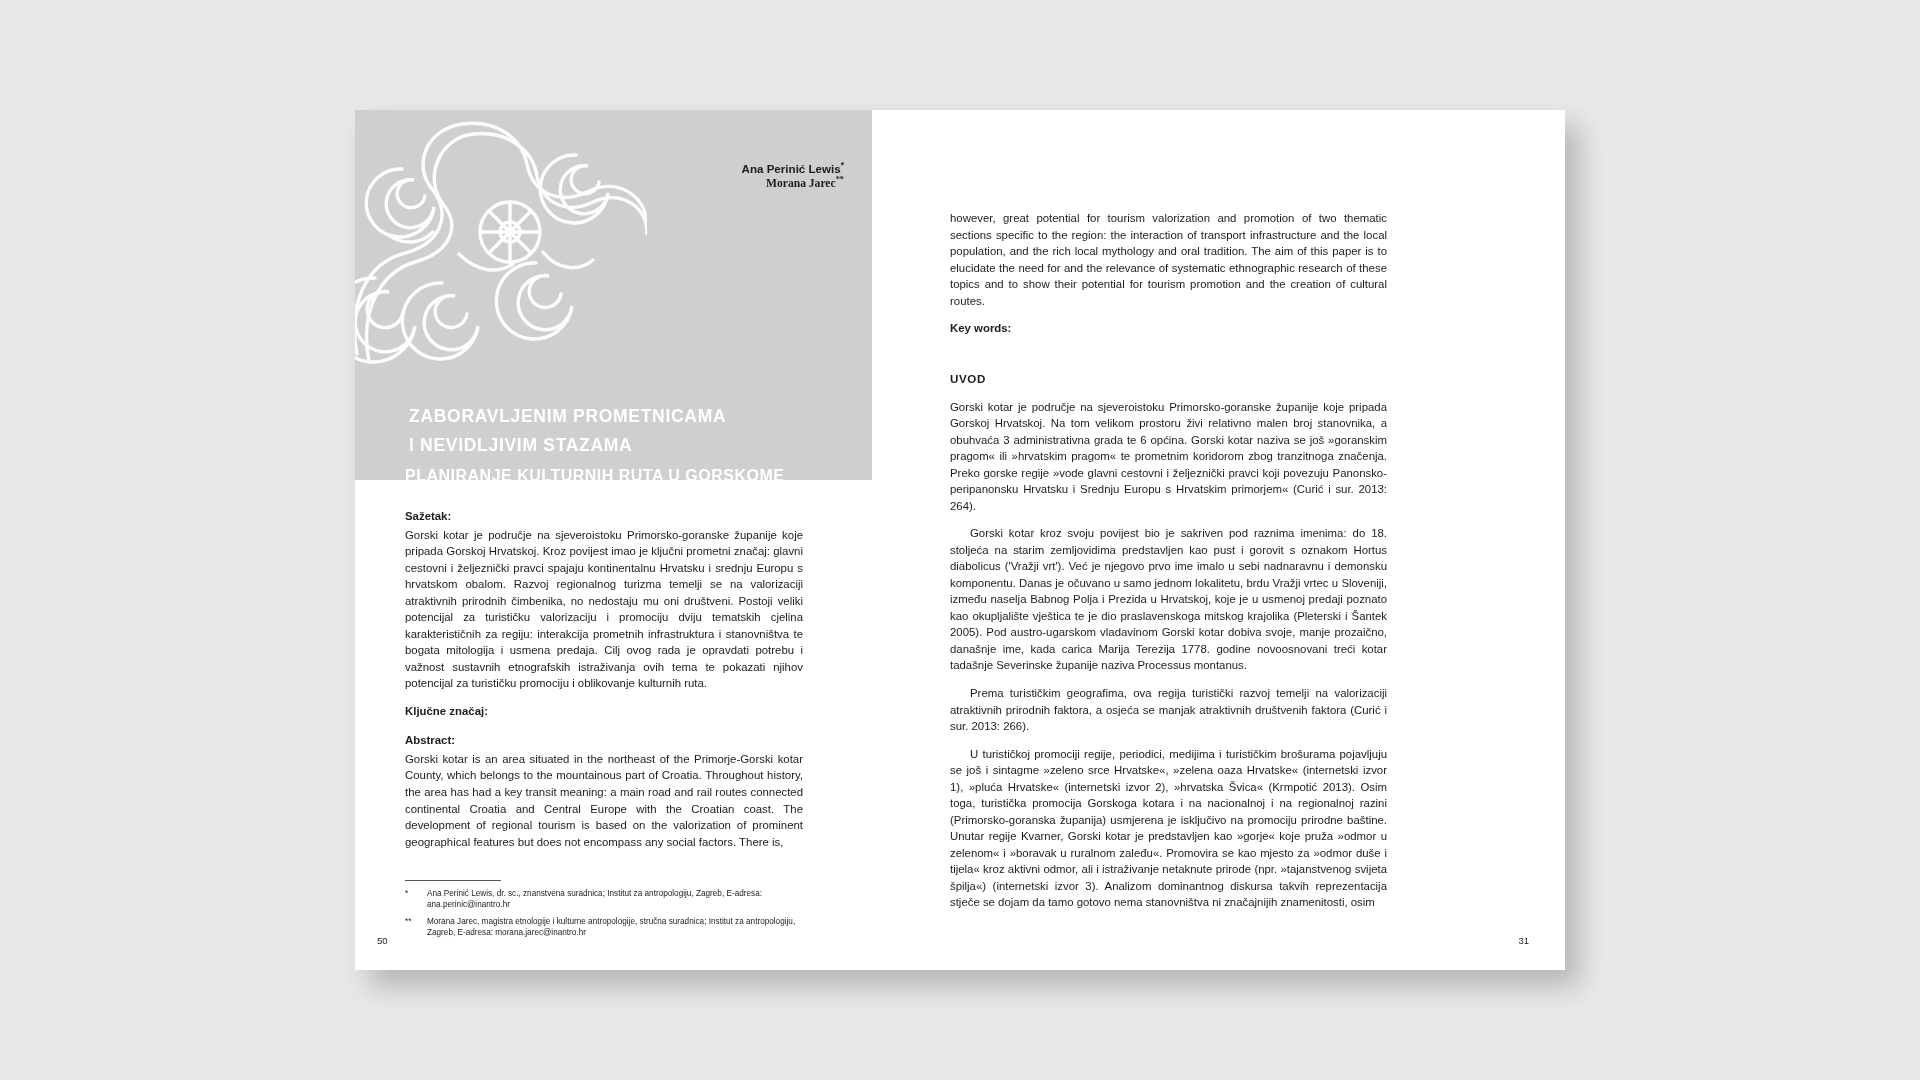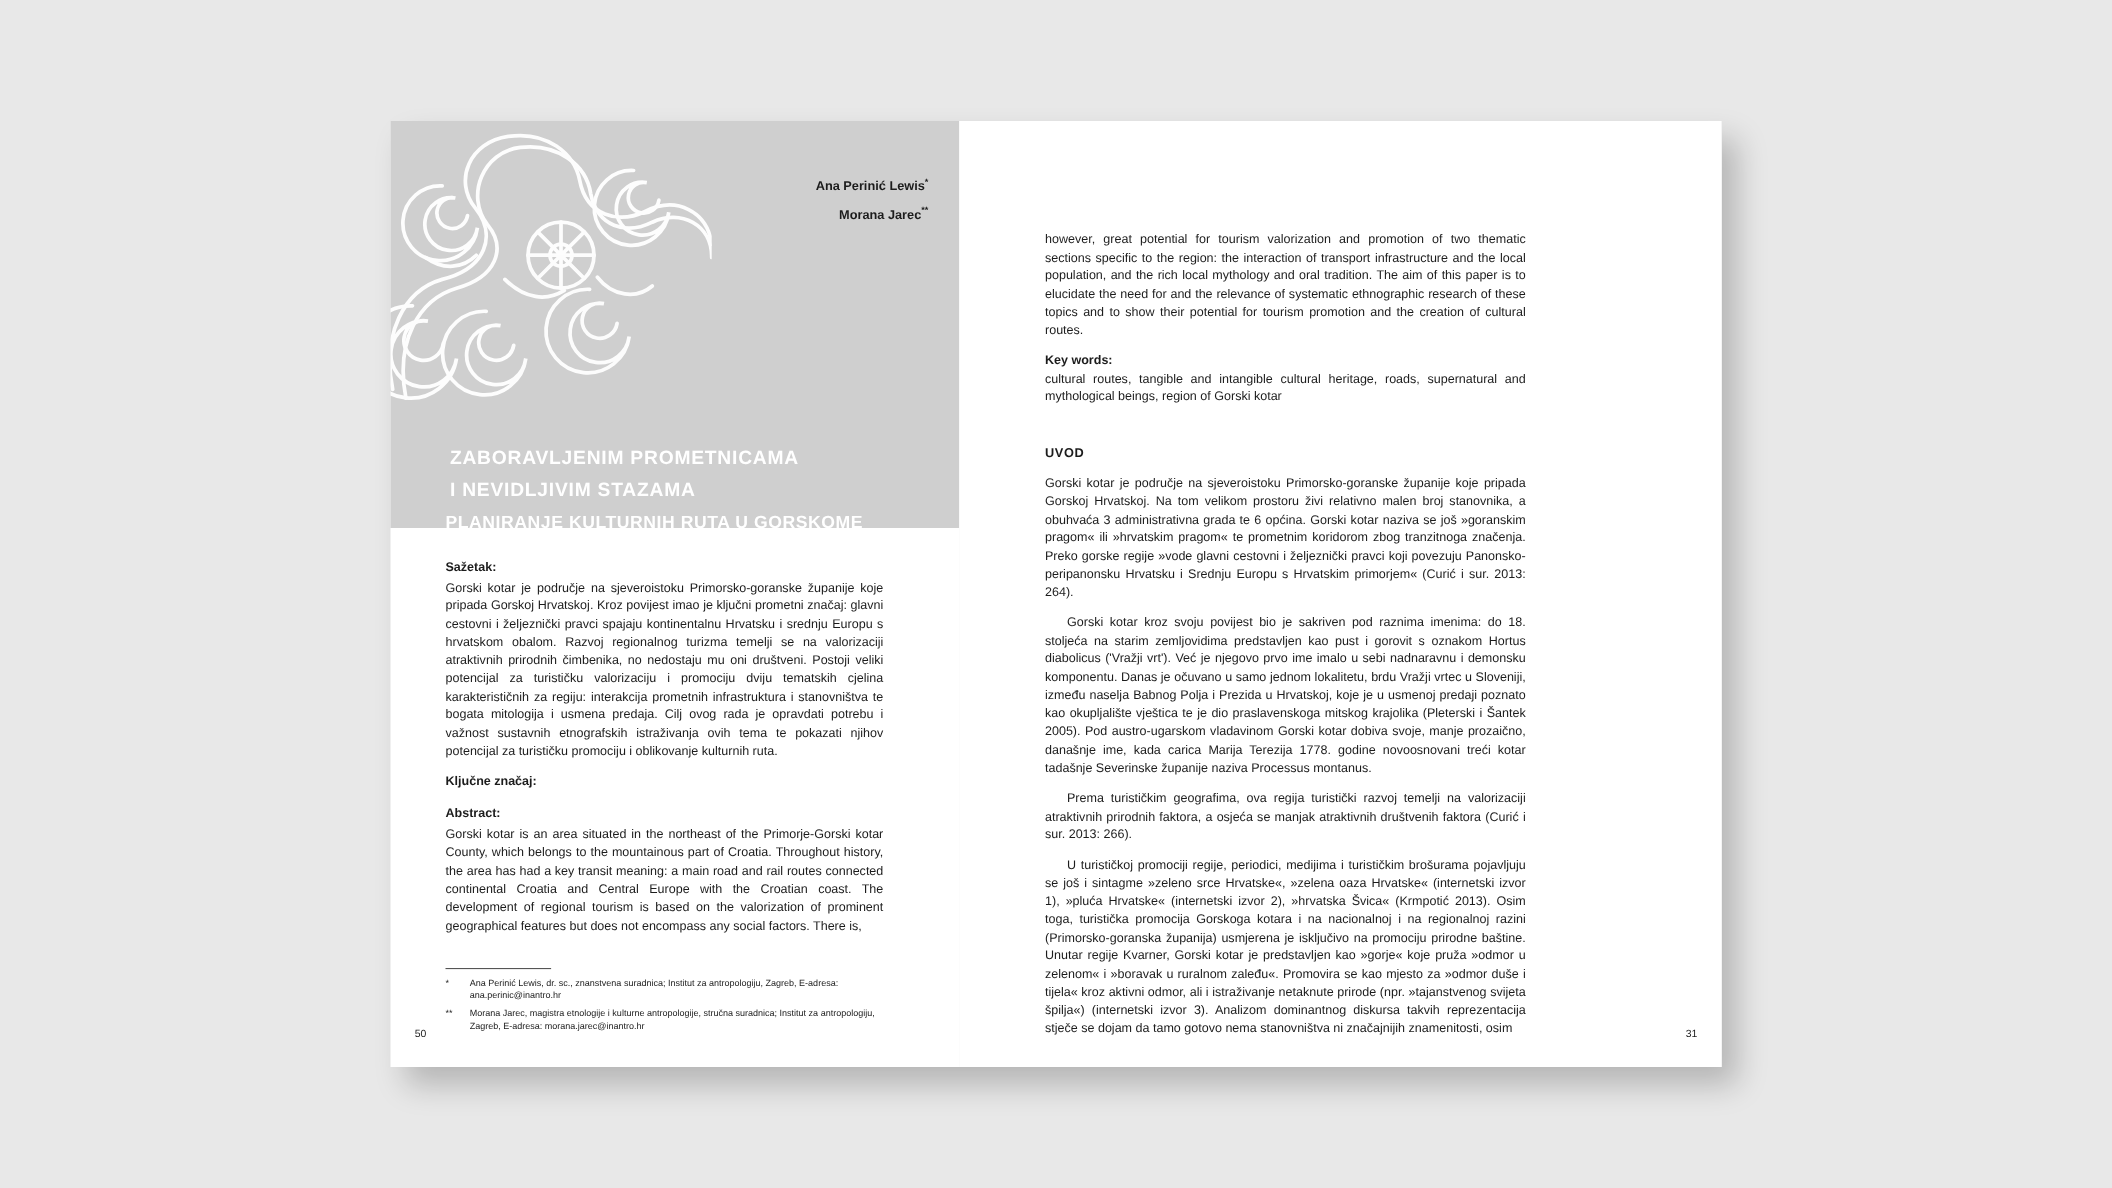--- a/index.html
+++ b/index.html
@@ -142,21 +142,21 @@
   .indent { text-indent: 20px; }
 
   
   .folio {
     position: absolute;
     bottom: 24px;
     font-size: 9.5px;
     color: #1c1c1c;
   }
   .folio-left { left: 22px; }
-  .folio-right { right: 22px; }
+  .folio-right { right: 36px; }
 
   sup { font-size: 0.72em; vertical-align: super; }
 </style>
 </head>
 <body>
 
 <div id="spread">
 
   <div class="page page-left">
 
@@ -184,21 +184,21 @@
           <path d="M112 150 C 130 168, 150 170, 166 160"></path>
           <path d="M196 148 C 210 166, 232 168, 246 156"></path>
           <path d="M40 130 C 56 142, 74 140, 86 128"></path>
         </g>
       </svg>
 
       <div style="position:absolute; right:28px; top:50px; text-align:right;">
         <div style="font-size:11.6px; font-weight:bold; color:#1c1c1c;">
           <span>Ana Perinić Lewis</span><sup>*</sup>
         </div>
-        <div style="font-size:11.6px; font-weight:bold; color:#1c1c1c; margin-top:10px;">
+        <div style="font-size:11.6px; font-weight:bold; color:#1c1c1c; margin-top:0;font-family:Liberation Serif, serif;">
           <span>Morana Jarec</span><sup>**</sup>
         </div>
       </div>
 
       <div class="title-block">
         <div class="title-main">ZABORAVLJENIM PROMETNICAMA</div>
         <div class="title-main">I NEVIDLJIVIM STAZAMA</div>
         <div class="title-sub">PLANIRANJE KULTURNIH RUTA U GORSKOME KOTARU</div>
       </div>
     </div>
@@ -226,21 +226,20 @@
     </div>
 
     <div class="folio folio-left">50</div>
   </div>
 
   <div class="page page-right">
     <div class="col-right">
       <p>however, great potential for tourism valorization and promotion of two thematic sections specific to the region: the interaction of transport infrastructure and the local population, and the rich local mythology and oral tradition. The aim of this paper is to elucidate the need for and the relevance of systematic ethnographic research of these topics and to show their potential for tourism promotion and the creation of cultural routes.</p>
       <div class="gap"></div>
       <div class="h">Key words:</div>
-      <p>cultural routes, tangible and intangible cultural heritage, roads, supernatural and mythological beings, region of Gorski kotar</p>
       <div class="gap-lg"></div>
       <div class="section-head">UVOD</div>
       <div class="gap"></div>
       <p>Gorski kotar je područje na sjeveroistoku Primorsko-goranske županije koje pripada Gorskoj Hrvatskoj. Na tom velikom prostoru živi relativno malen broj stanovnika, a obuhvaća 3 administrativna grada te 6 općina. Gorski kotar naziva se još »goranskim pragom« ili »hrvatskim pragom« te prometnim koridorom zbog tranzitnoga značenja. Preko gorske regije »vode glavni cestovni i željeznički pravci koji povezuju Panonsko-peripanonsku Hrvatsku i Srednju Europu s Hrvatskim primorjem« (Curić i sur. 2013: 264).</p>
       <div class="gap"></div>
       <p class="indent">Gorski kotar kroz svoju povijest bio je sakriven pod raznima imenima: do 18. stoljeća na starim zemljovidima predstavljen kao pust i gorovit s oznakom Hortus diabolicus ('Vražji vrt'). Već je njegovo prvo ime imalo u sebi nadnaravnu i demonsku komponentu. Danas je očuvano u samo jednom lokalitetu, brdu Vražji vrtec u Sloveniji, između naselja Babnog Polja i Prezida u Hrvatskoj, koje je u usmenoj predaji poznato kao okupljalište vještica te je dio praslavenskoga mitskog krajolika (Pleterski i Šantek 2005). Pod austro-ugarskom vladavinom Gorski kotar dobiva svoje, manje prozaično, današnje ime, kada carica Marija Terezija 1778. godine novoosnovani treći kotar tadašnje Severinske županije naziva Processus montanus.</p>
       <div class="gap"></div>
       <p class="indent">Prema turističkim geografima, ova regija turistički razvoj temelji na valorizaciji atraktivnih prirodnih faktora, a osjeća se manjak atraktivnih društvenih faktora (Curić i sur. 2013: 266).</p>
       <div class="gap"></div>
       <p class="indent">U turističkoj promociji regije, periodici, medijima i turističkim brošurama pojavljuju se još i sintagme »zeleno srce Hrvatske«, »zelena oaza Hrvatske« (internetski izvor 1), »pluća Hrvatske« (internetski izvor 2), »hrvatska Švica« (Krmpotić 2013). Osim toga, turistička promocija Gorskoga kotara i na nacionalnoj i na regionalnoj razini (Primorsko-goranska županija) usmjerena je isključivo na promociju prirodne baštine. Unutar regije Kvarner, Gorski kotar je predstavljen kao »gorje« koje pruža »odmor u zelenom« i »boravak u ruralnom zaleđu«. Promovira se kao mjesto za »odmor duše i tijela« kroz aktivni odmor, ali i istraživanje netaknute prirode (npr. »tajanstvenog svijeta špilja«) (internetski izvor 3). Analizom dominantnog diskursa takvih reprezentacija stječe se dojam da tamo gotovo nema stanovništva ni značajnijih znamenitosti, osim</p>

